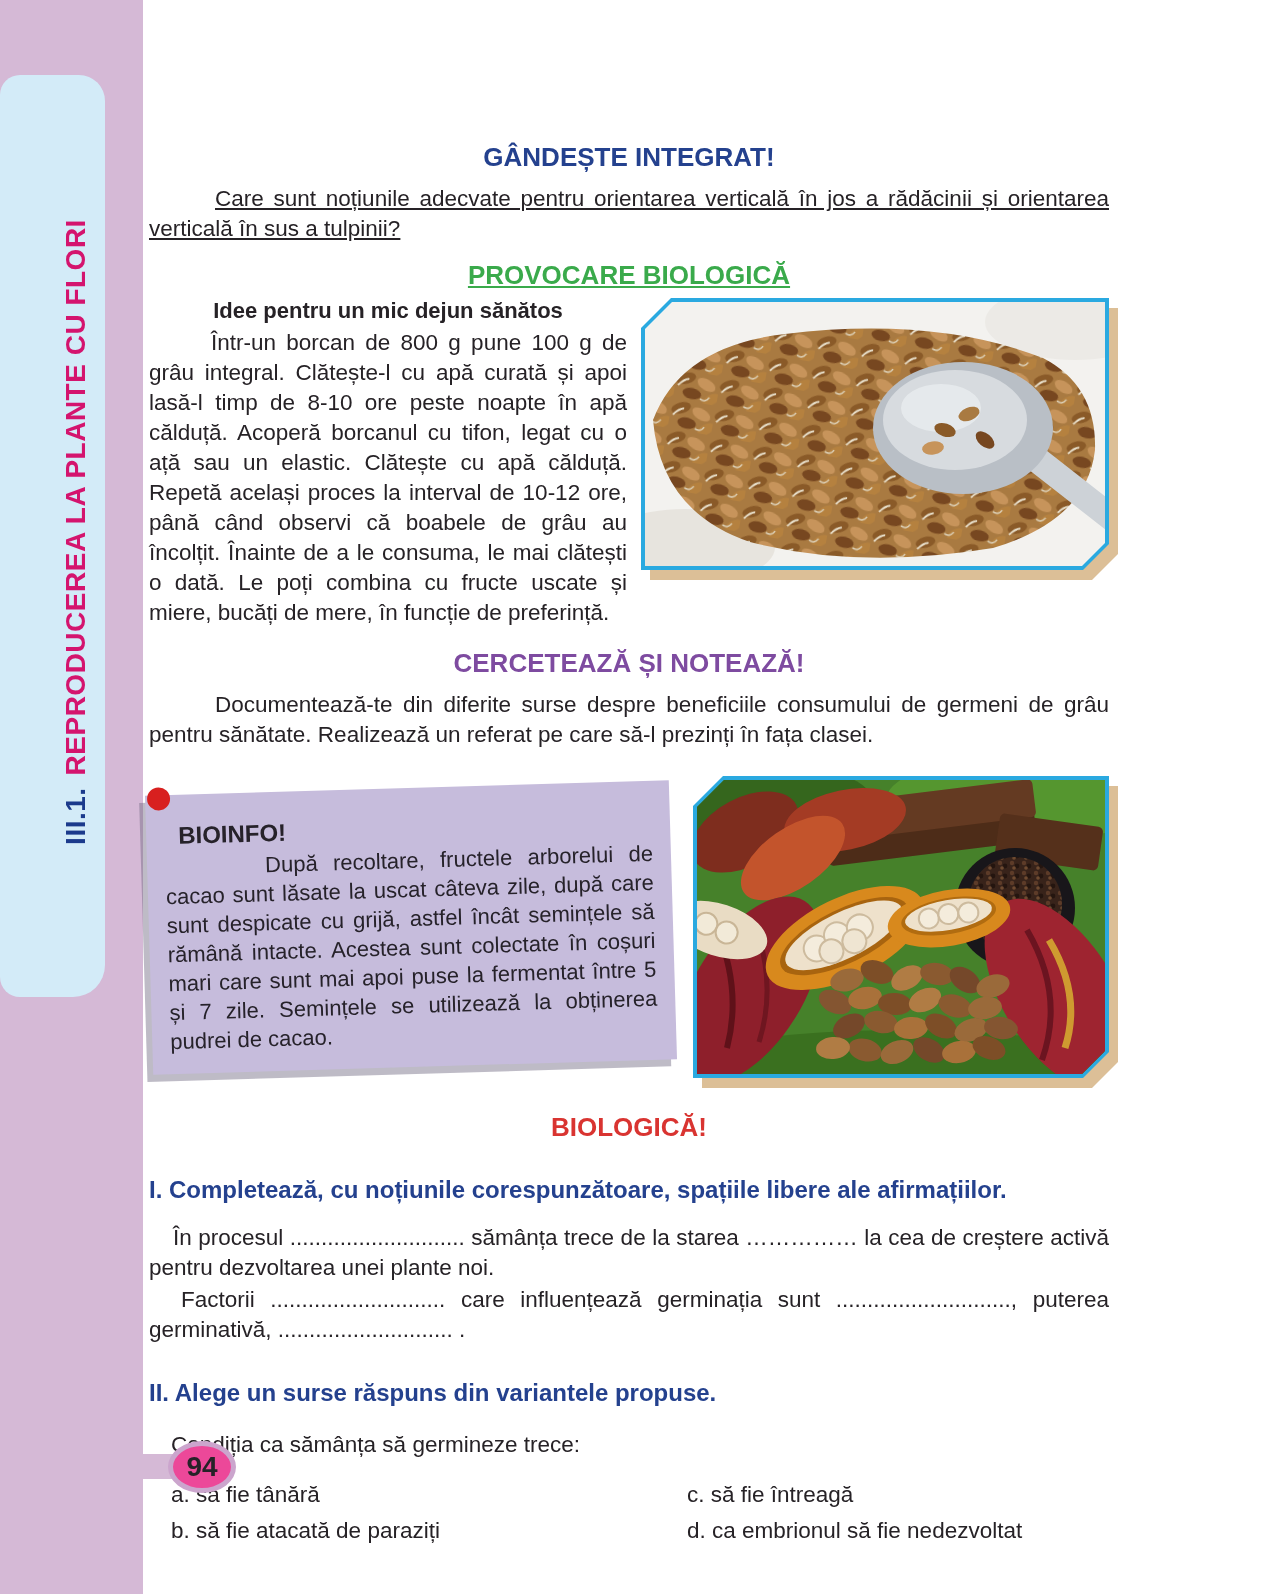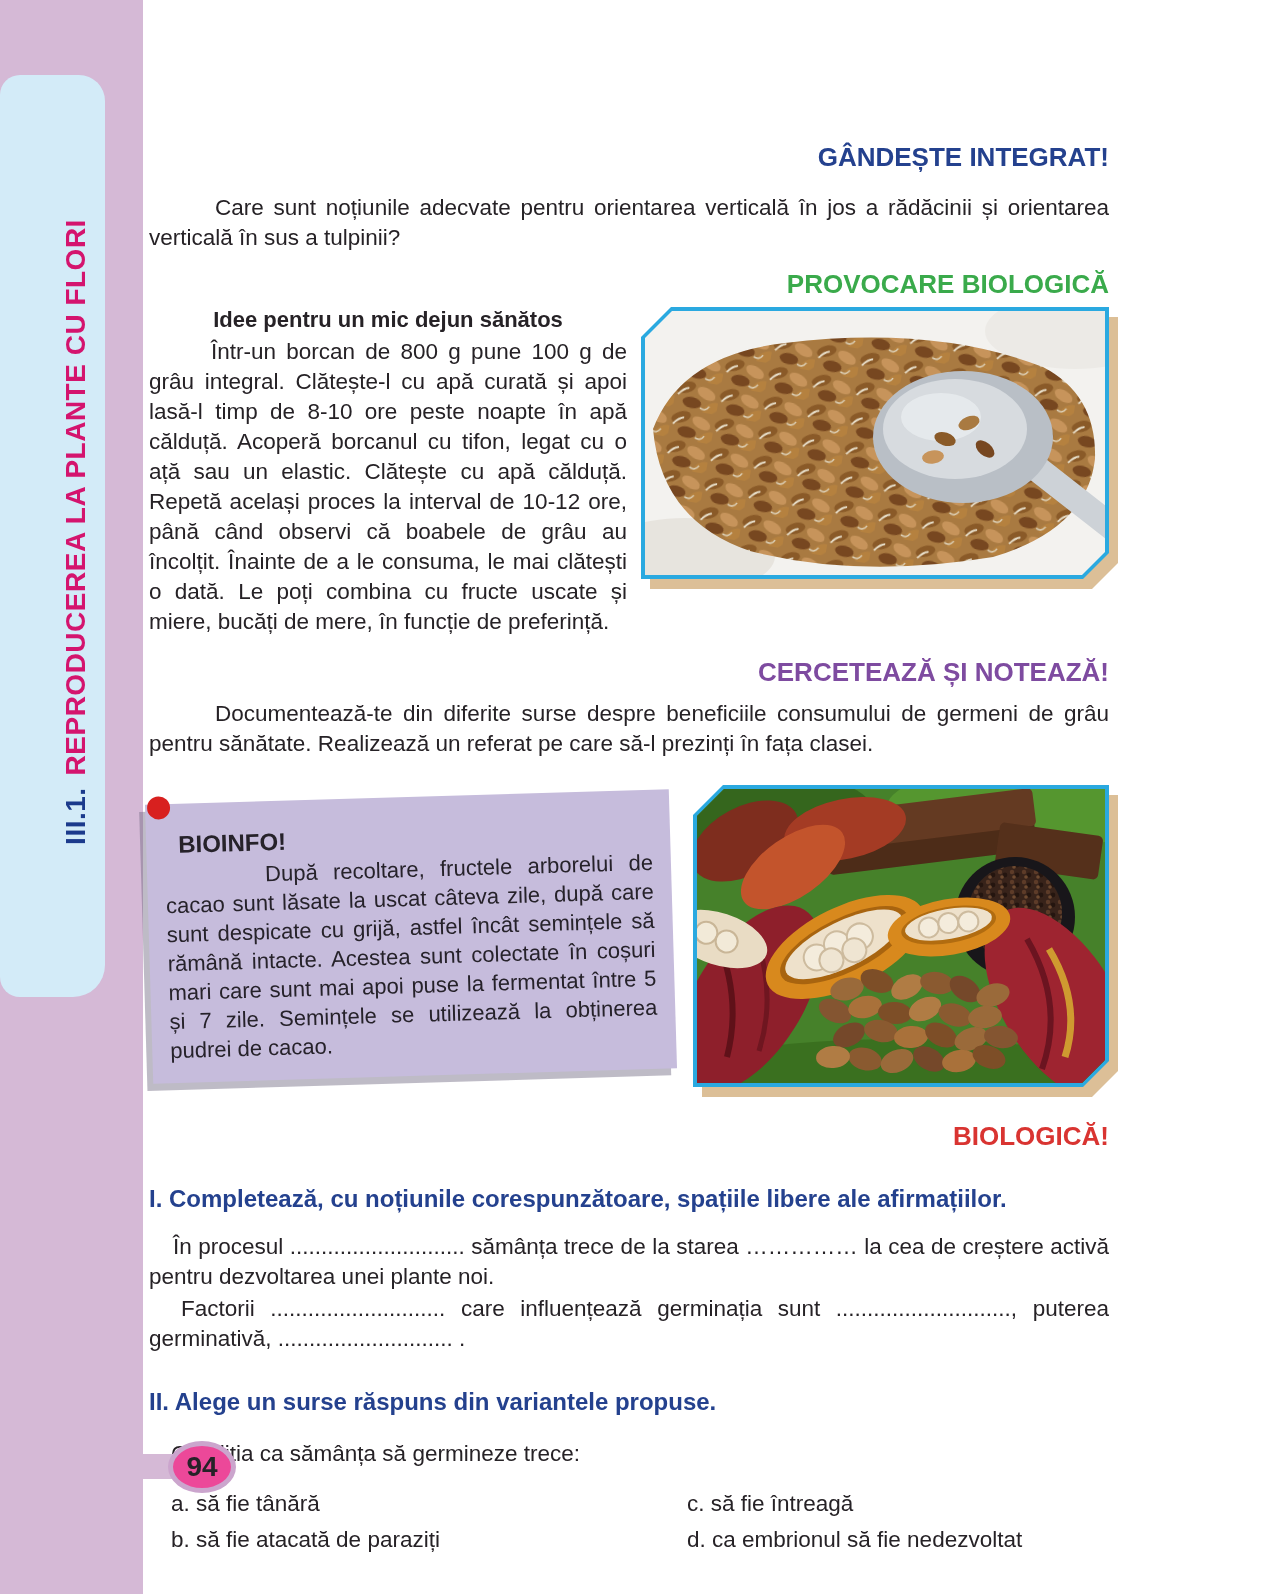--- a/index.html
+++ b/index.html
@@ -19,26 +19,26 @@
 
   
   .page-tab   { position:absolute; left:116px; top:1454px; width:74px; height:25px; background:#d5b9d6; }
   .page-badge { position:absolute; left:168px; top:1441px; width:68px; height:52px; background:#ec4899;
                 border:5px solid #cba5cd; border-radius:50%; display:flex; align-items:center;
                 justify-content:center; font-weight:700; font-size:28px; color:#262228; z-index:2; }
 
   
   .main { position:absolute; left:143px; top:0; width:966px; padding:142px 0 0 6px;
           color:#262226; font-size:22.5px; line-height:30px; text-align:justify; }
-  h2 { font-size:26px; line-height:30px; font-weight:700; text-align:right; }
+  h2 { font-size:26px; line-height:30px; font-weight:700; text-align:center; }
   .h-think     { color:#24418e; }
-  .h-challenge { color:#3aaa4b; margin-top:16px; }
+  .h-challenge { color:#3aaa4b; margin-top:16px;text-decoration:underline; }
   .h-research  { color:#7e4ba0; margin-top:20px; clear:both; }
   .h-practice  { color:#d93431; margin-top:34px; clear:both; }
-  .para-think     { margin-top:21px; text-indent:66px; }
+  .para-think     { margin-top:12px; text-indent:66px;text-decoration:underline; }
   .challenge-flow { margin-top:6px; }
   .sub            { font-size:22px; font-weight:700; text-align:center; margin-top:4px; color:#262226; }
   .para-challenge { margin-top:2px; text-indent:62px; }
   .para-research  { margin-top:12px; text-indent:66px; }
 
   
   .fig { position:relative; }
   .fig-wheat { float:right; width:468px; height:272px; margin:2px 0 10px 14px;
                --ch:polygon(30px 0,100% 0,100% calc(100% - 26px),calc(100% - 26px) 100%,0 100%,0 30px); }
   .fig-cacao { width:416px; height:302px; flex:0 0 auto;

